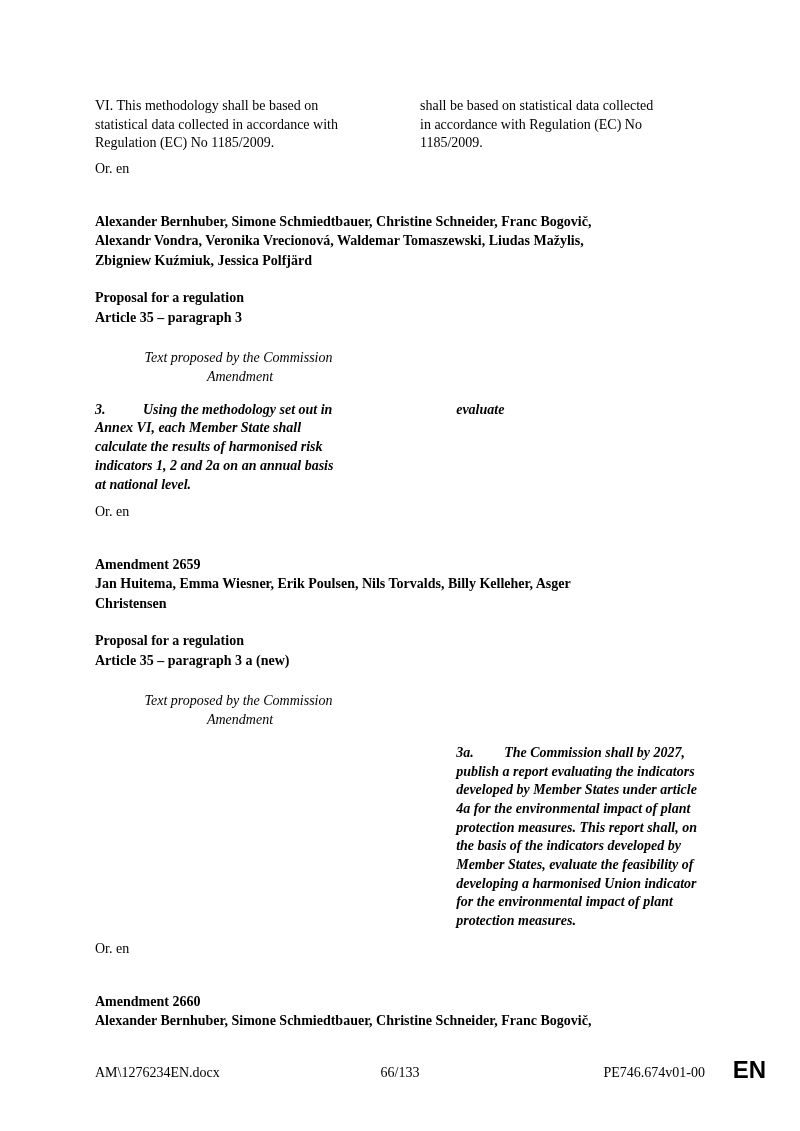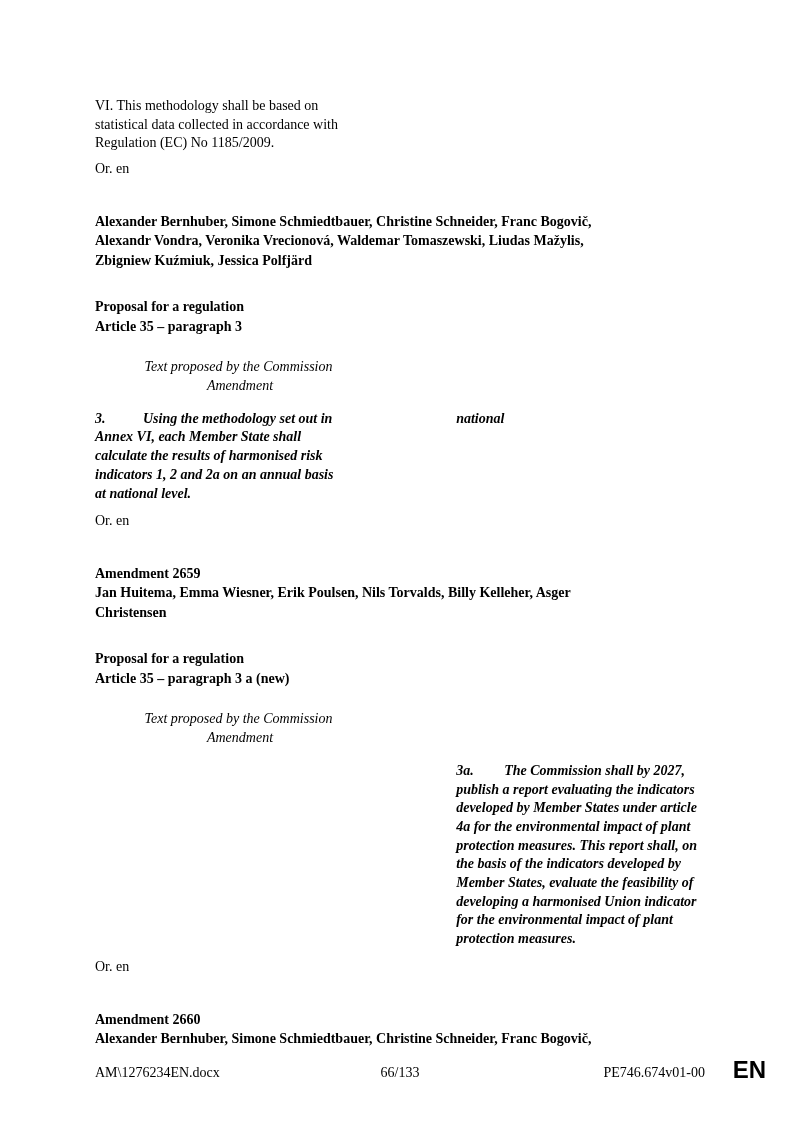--- a/index.html
+++ b/index.html
@@ -20,21 +20,21 @@
   p, h3 { margin: 0; padding: 0; font-size: 14px; font-weight: normal; }
   .pre { white-space: pre-line; }
   .cols { display: flex; }
   .col-left  { width: 287px; }
   .col-gap   { width: 38px; }
   .col-right { width: 290px; }
   .or-line { margin-top: 7px; }
   .amendment { margin-top: 33px; }
   .amend-title { font-weight: bold; line-height: 19.5px; }
   .authors { font-weight: bold; line-height: 19.5px; }
-  .proposal { font-weight: bold; margin-top: 27px; line-height: 19.5px; }
+  .proposal { font-weight: bold; margin-top: 18px; line-height: 19.5px; }
   .hdr-row { margin-top: 22px; flex-direction: column; }
   .col-hdr { font-style: italic; text-align: center; }
   .body-row { margin-top: 14px; gap: 35px; }
   .bi { font-weight: bold; font-style: italic; }
   .pnum { display: inline-block; width: 48px; }
   .amend-or { margin-top: 9px; }
   .footer {
     position: absolute;
     left: 95px; right: 95px; top: 1020px;
     display: grid;
@@ -60,20 +60,25 @@
 <div class="page">
 
   <section>
     <div class="cols">
       <div class="col-left">
         <p class="pre">VI. This methodology shall be based on
 statistical data collected in accordance with
 Regulation (EC) No 1185/2009.</p>
       </div>
       <div class="col-gap"></div>
+      <div class="col-right">
+        <p class="pre">shall be based on statistical data collected
+in accordance with Regulation (EC) No
+1185/2009.</p>
+      </div>
     </div>
     <div class="or-line">Or. en</div>
   </section>
 
   <section class="amendment">
     <p class="authors pre">Alexander Bernhuber, Simone Schmiedtbauer, Christine Schneider, Franc Bogovič,
 Alexandr Vondra, Veronika Vrecionová, Waldemar Tomaszewski, Liudas Mažylis,
 Zbigniew Kuźmiuk, Jessica Polfjärd</p>
     <p class="proposal pre">Proposal for a regulation
 Article 35 – paragraph 3</p>
@@ -85,21 +90,21 @@
     <div class="cols body-row">
       <div class="col-left">
         <p class="bi"><span class="pnum">3.</span><span class="pre">Using the methodology set out in
 Annex VI, each Member State shall
 calculate the results of harmonised risk
 indicators 1, 2 and 2a on an annual basis
 at national level.</span></p>
       </div>
       <div class="col-gap"></div>
       <div class="col-right">
-        <p class="bi">national</p>
+        <p class="bi">evaluate</p>
       </div>
     </div>
     <div class="or-line amend-or">Or. en</div>
   </section>
 
   <section class="amendment">
     <h3 class="amend-title">Amendment 2659</h3>
     <p class="authors pre">Jan Huitema, Emma Wiesner, Erik Poulsen, Nils Torvalds, Billy Kelleher, Asger
 Christensen</p>
     <p class="proposal pre">Proposal for a regulation

